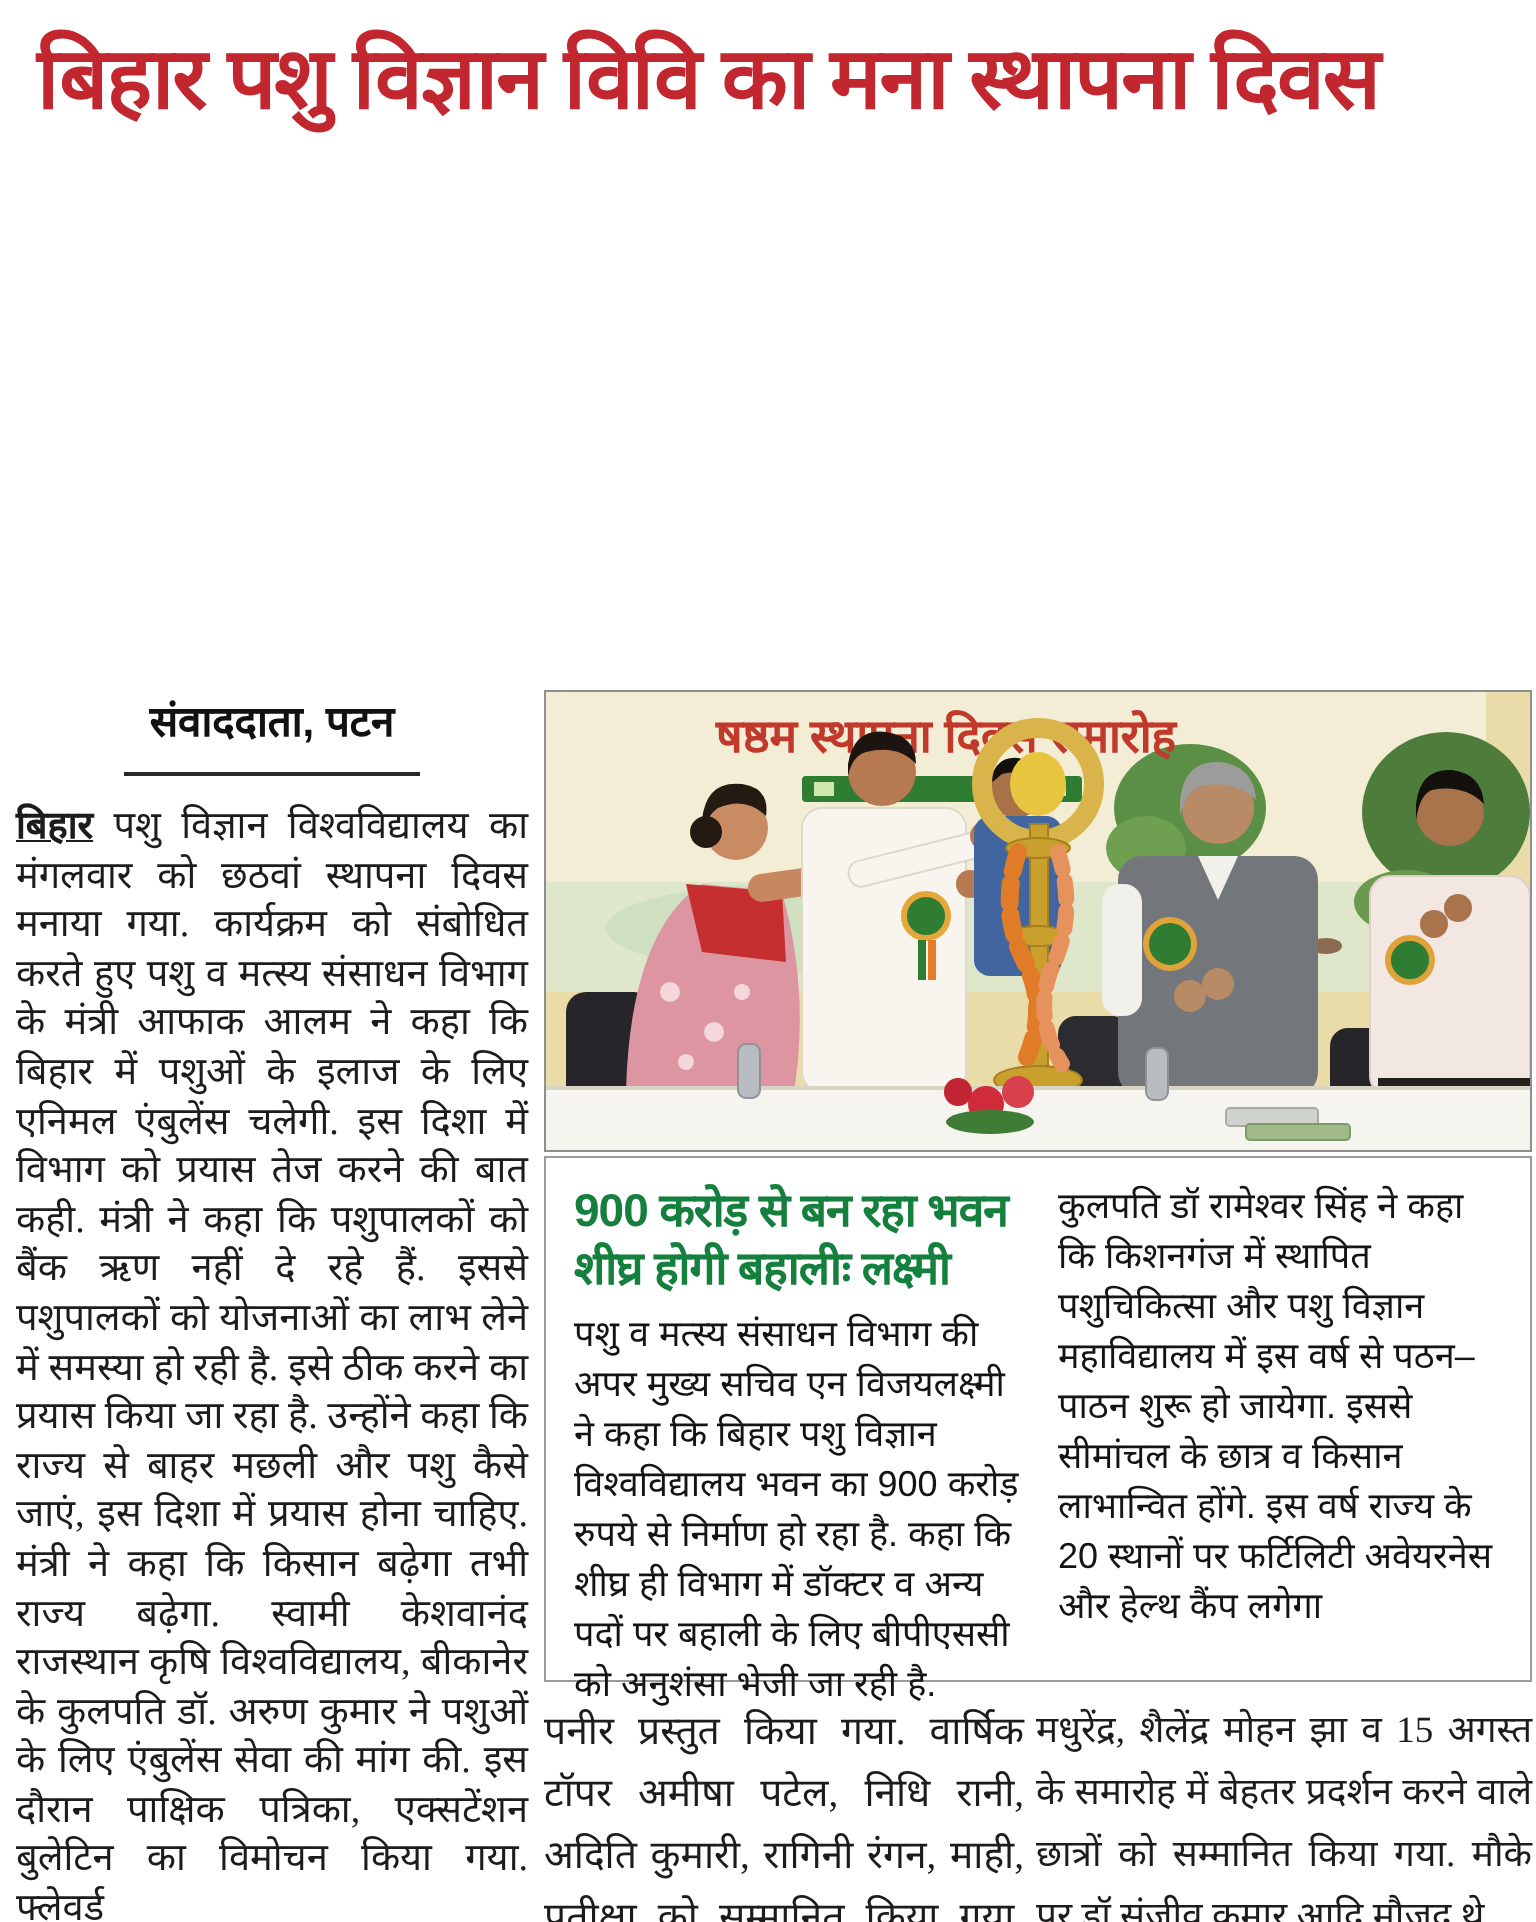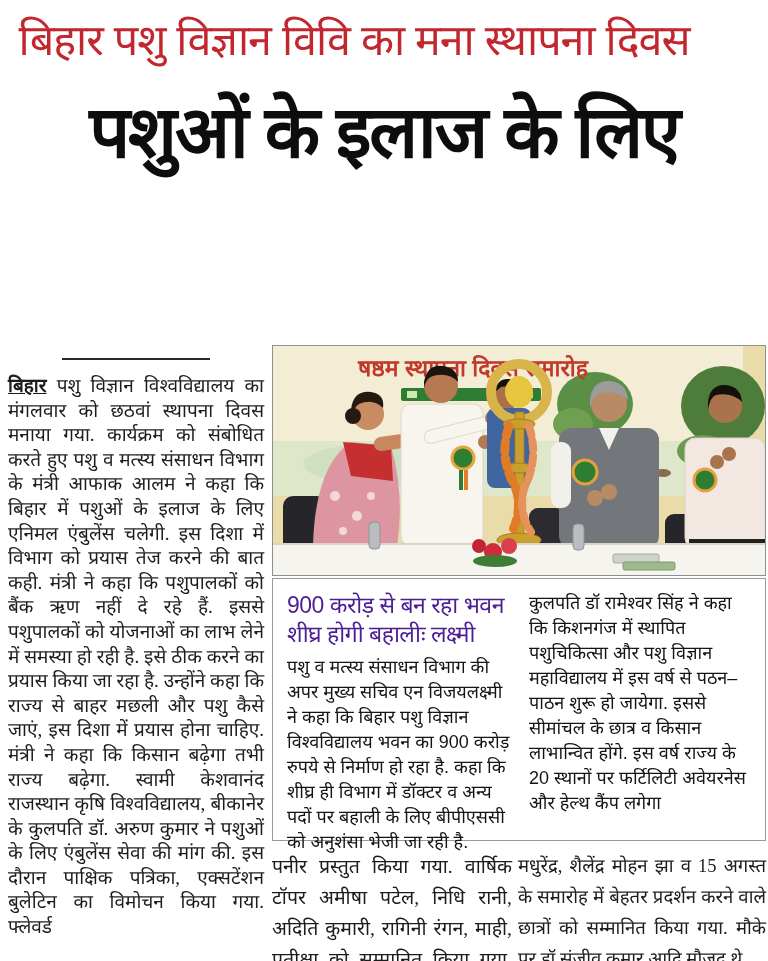--- a/index.html
+++ b/index.html
@@ -3,21 +3,21 @@
 <meta charset="utf-8">
 <style>
   * { margin:0; padding:0; box-sizing:border-box; }
   html,body { background:#ffffff; }
   .page {
     position:relative; width:768px; height:961px; background:#fff; overflow:hidden;
     font-family:"Liberation Sans","DejaVu Sans",sans-serif; color:#1a1a1a;
   }
   .kicker {
     position:absolute; top:8px; left:0; width:708px; text-align:center;
-    font-size:43px; font-weight:400; color:#c2262e; line-height:1.5;
+    font-size:43px; font-weight:700; color:#c2262e; line-height:1.5;
     letter-spacing:-1px; white-space:nowrap;
   }
   .headline {
     position:absolute; top:78px; left:0; width:768px; text-align:center;
     font-size:72px; line-height:108px; font-weight:900; color:#0d0d0d;
     letter-spacing:-2px;
   }
   .headline .hl-line { display:block; white-space:nowrap; }
   .left-col { position:absolute; left:8px; top:346px; width:256px; }
   .byline { text-align:center; font-size:21px; font-weight:700; color:#111; }
@@ -32,21 +32,21 @@
     border:1px solid #8f8f8f; background:#e9dca8;
   }
   .photo-frame svg { display:block; width:100%; height:100%; }
   .subbox {
     position:absolute; left:272px; top:578px; width:494px; height:263px;
     border:1px solid #9a9a9a; background:#fff;
     display:flex; gap:16px; padding:12px 10px 8px 14px;
   }
   .subcol { flex:1; min-width:0; }
   .sub-heading {
-    font-size:23px; line-height:29px; font-weight:400; color:#4c1d95;
+    font-size:23px; line-height:29px; font-weight:700; color:#15803d;
     margin-bottom:6px; letter-spacing:-0.5px;
   }
   .sub-body {
     font-size:18px; line-height:25px; color:#141414; text-align:left;
     font-family:"Liberation Sans","DejaVu Sans",sans-serif;
   }
   .cont-col {
     position:absolute; top:851px; font-family:"Liberation Serif","DejaVu Serif",serif;
     text-align:justify; color:#1c1c1c;
   }
@@ -54,24 +54,24 @@
   .cont-right  { left:518px; width:248px; font-size:18.5px; line-height:31px; }
 </style>
 </head>
 <body>
 
 <div class="page">
 
   <div class="kicker">बिहार पशु विज्ञान विवि का मना स्थापना दिवस</div>
 
   <div class="headline">
-    <span class="hl-line">पशुओं के इलाज के लिए</span>
   </div>
 
   <div class="left-col">
+    <div class="byline">संवाददाता, पटन</div>
     <div class="byline-rule"></div>
     <div class="body-text">
       <span class="lead">बिहार</span><span> पशु विज्ञान विश्वविद्यालय का मंगलवार को छठवां स्थापना दिवस मनाया गया. कार्यक्रम को संबोधित करते हुए पशु व मत्स्य संसाधन विभाग के मंत्री आफाक आलम ने कहा कि बिहार में पशुओं के इलाज के लिए एनिमल एंबुलेंस चलेगी. इस दिशा में विभाग को प्रयास तेज करने की बात कही. मंत्री ने कहा कि पशुपालकों को बैंक ऋण नहीं दे रहे हैं. इससे पशुपालकों को योजनाओं का लाभ लेने में समस्या हो रही है. इसे ठीक करने का प्रयास किया जा रहा है. उन्होंने कहा कि राज्य से बाहर मछली और पशु कैसे जाएं, इस दिशा में प्रयास होना चाहिए. मंत्री ने कहा कि किसान बढ़ेगा तभी राज्य बढ़ेगा. स्वामी केशवानंद राजस्थान कृषि विश्वविद्यालय, बीकानेर के कुलपति डॉ. अरुण कुमार ने पशुओं के लिए एंबुलेंस सेवा की मांग की. इस दौरान पाक्षिक पत्रिका, एक्सटेंशन बुलेटिन का विमोचन किया गया. फ्लेवर्ड</span>
     </div>
   </div>
 
   <div class="photo-frame">
     <svg viewBox="0 0 492 229" preserveAspectRatio="none">
 
       <rect x="0" y="0" width="492" height="229" fill="#e9dca8"></rect>

